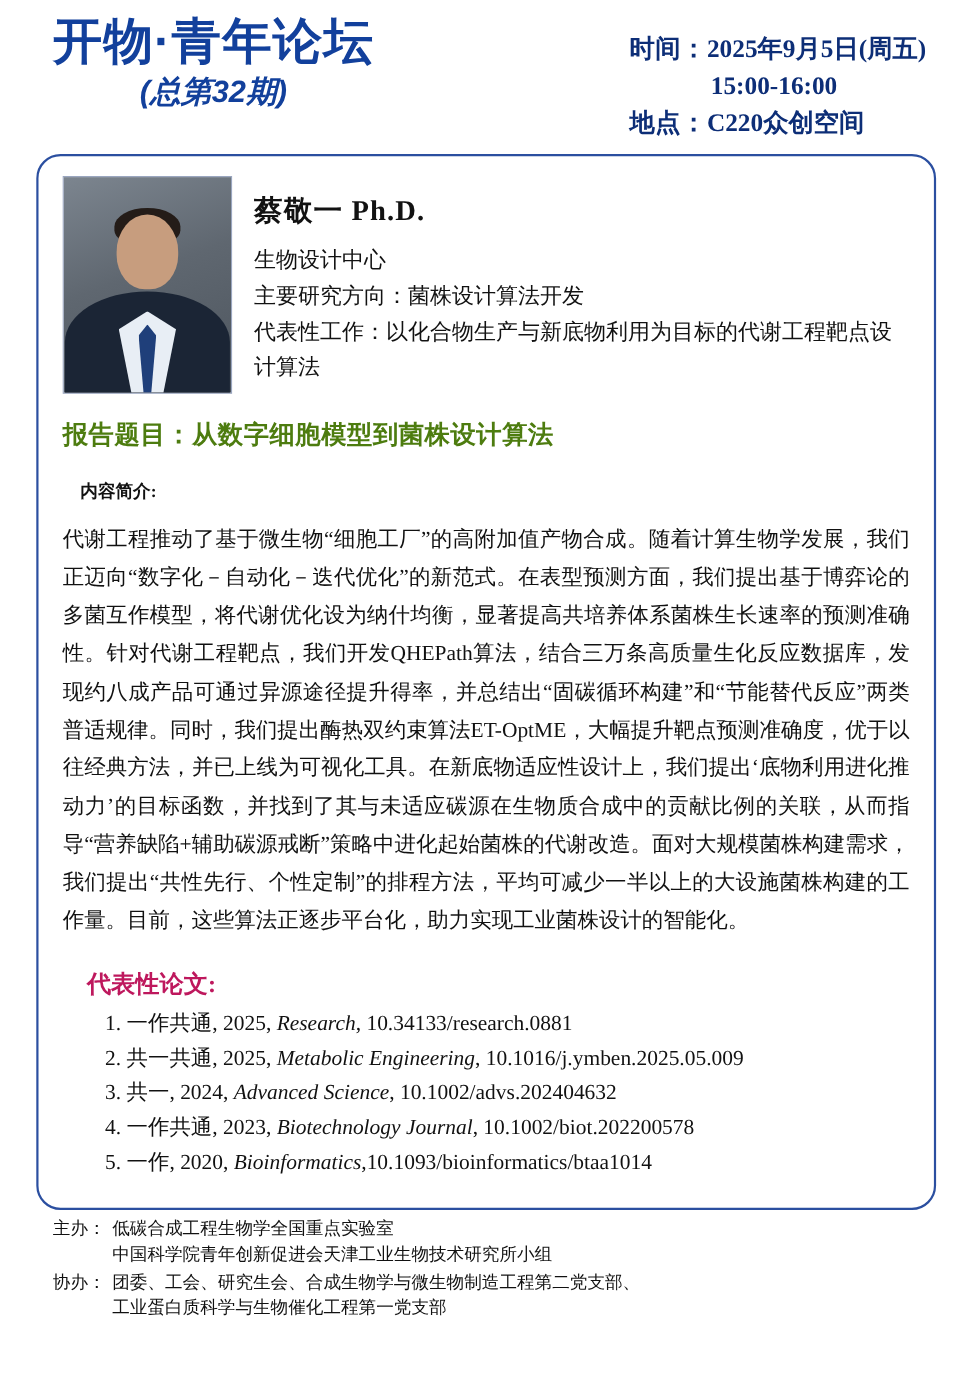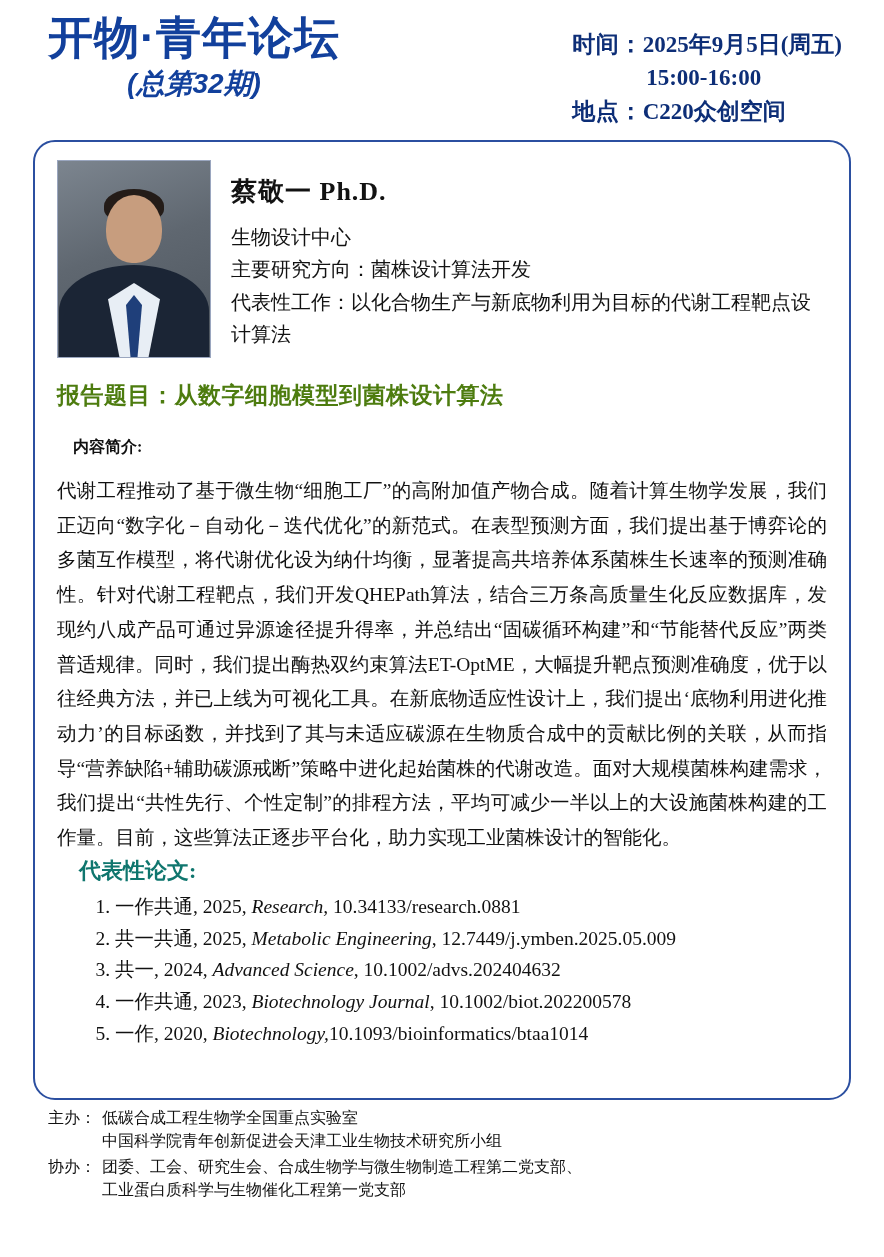--- a/index.html
+++ b/index.html
@@ -181,24 +181,25 @@
   .abstract {
     margin-top: 16px;
     font-size: 19.5px;
     line-height: 1.78;
     color: #111111;
     text-align: justify;
     text-justify: inter-ideograph;
   }
 
   .papers-heading {
+    margin-top: 24px;
     margin-left: 22px;
     font-size: 22px;
     font-weight: bold;
-    color: #0f766e;
+    color: #be185d;
   }
   ol.papers {
     margin: 6px 0 0 0;
     padding-left: 58px;
     font-size: 19.5px;
     line-height: 1.58;
     color: #111111;
   }
   ol.papers li {
     margin: 1px 0;
@@ -274,30 +275,30 @@
     <div class="section-heading">内容简介:</div>
 
     <div class="abstract">代谢工程推动了基于微生物“细胞工厂”的高附加值产物合成。随着计算生物学发展，我们正迈向“数字化－自动化－迭代优化”的新范式。在表型预测方面，我们提出基于博弈论的多菌互作模型，将代谢优化设为纳什均衡，显著提高共培养体系菌株生长速率的预测准确性。针对代谢工程靶点，我们开发QHEPath算法，结合三万条高质量生化反应数据库，发现约八成产品可通过异源途径提升得率，并总结出“固碳循环构建”和“节能替代反应”两类普适规律。同时，我们提出酶热双约束算法ET-OptME，大幅提升靶点预测准确度，优于以往经典方法，并已上线为可视化工具。在新底物适应性设计上，我们提出‘底物利用进化推动力’的目标函数，并找到了其与未适应碳源在生物质合成中的贡献比例的关联，从而指导“营养缺陷+辅助碳源戒断”策略中进化起始菌株的代谢改造。面对大规模菌株构建需求，我们提出“共性先行、个性定制”的排程方法，平均可减少一半以上的大设施菌株构建的工作量。目前，这些算法正逐步平台化，助力实现工业菌株设计的智能化。</div>
 
     <div class="papers-heading">代表性论文:</div>
     <ol class="papers">
       <li>
         <span>一作共通, 2025, </span><span class="journal">Research,</span><span> 10.34133/research.0881</span>
       </li>
       <li>
-        <span>共一共通, 2025, </span><span class="journal">Metabolic Engineering</span><span>, 12.7449/j.ymben.2025.05.009</span>
+        <span>共一共通, 2025, </span><span class="journal">Metabolic Engineering</span><span>, 10.1016/j.ymben.2025.05.009</span>
       </li>
       <li>
         <span>共一, 2024, </span><span class="journal">Advanced Science</span><span>, 10.1002/advs.202404632</span>
       </li>
       <li>
         <span>一作共通, 2023, </span><span class="journal">Biotechnology Journal</span><span>, 10.1002/biot.202200578</span>
       </li>
       <li>
-        <span>一作, 2020, </span><span class="journal">Biotechnology,</span><span>10.1093/bioinformatics/btaa1014</span>
+        <span>一作, 2020, </span><span class="journal">Bioinformatics,</span><span>10.1093/bioinformatics/btaa1014</span>
       </li>
     </ol>
   </div>
 
   <div class="footer">
     <div class="footer-block">
       <div class="footer-label">主办：</div>
       <div class="footer-lines">
         <div>低碳合成工程生物学全国重点实验室</div>
         <div>中国科学院青年创新促进会天津工业生物技术研究所小组</div>

